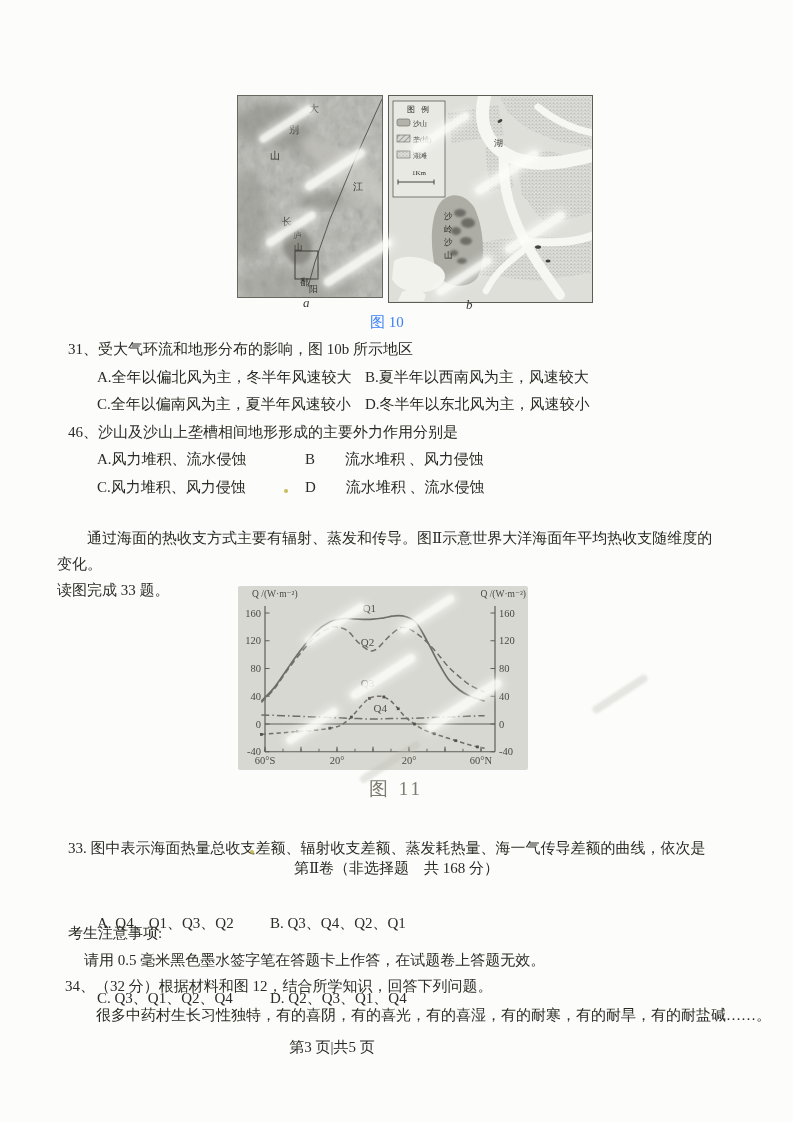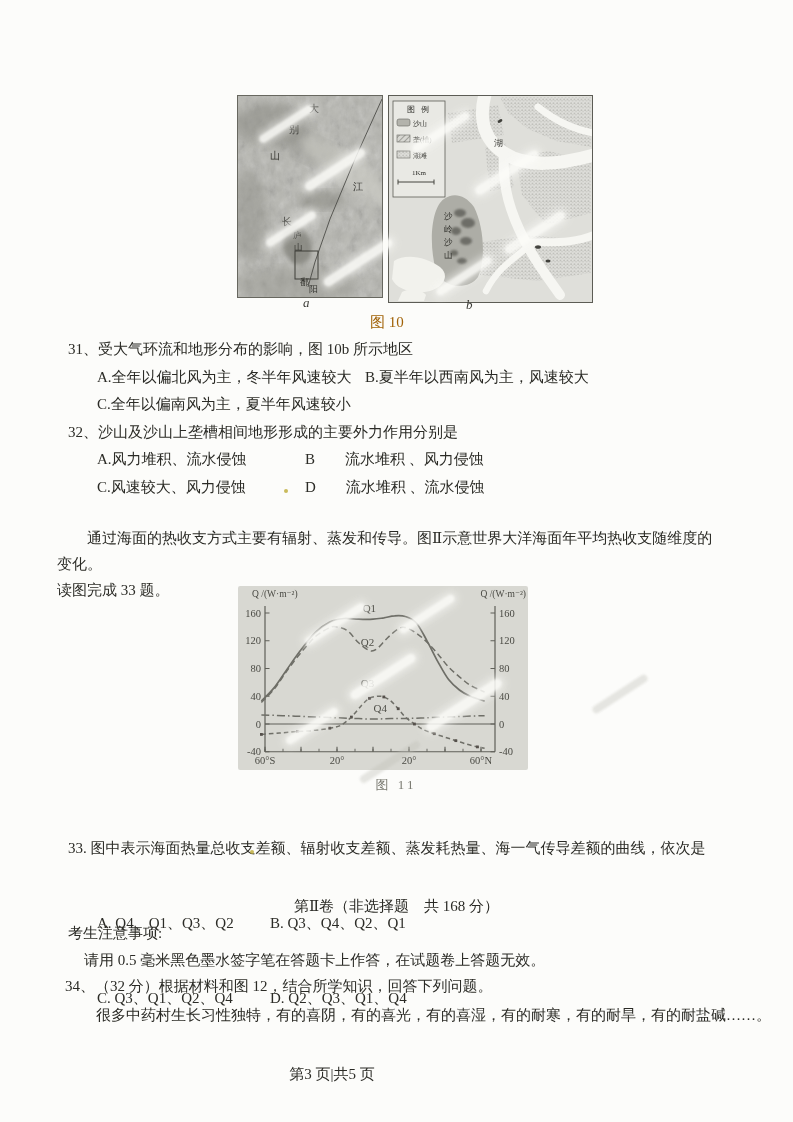--- a/index.html
+++ b/index.html
@@ -8,28 +8,28 @@
   .abs{position:absolute;}
   .t{white-space:pre-wrap;}
   .qline{height:27.5px;display:flex;align-items:center;}
   .q33line{height:27px;display:flex;align-items:center;margin-top:48px;}
   .indent{padding-left:29px;}
   .w268{display:inline-block;width:268px;}
   .w208{display:inline-block;width:208px;}
   .w173{display:inline-block;width:173px;}
   .gap30{margin-left:30px;}
   .center{text-align:center;}
-  .caption-faint{color:#a16207;font-family:Liberation Serif, serif;}
+  .caption-faint{color:#3b82f6;font-family:Liberation Serif, serif;}
   .maplabel{font-style:italic;color:#3c3c37;font-size:13px;}
   .ydot{position:absolute;width:4px;height:4px;border-radius:50%;background:#bfae3e;opacity:.85;}
   .wm{position:absolute;background:rgba(251,251,248,.85);border-radius:5px;
       transform:rotate(-33deg);filter:blur(1.1px);box-shadow:0 0 7px 3px rgba(251,251,248,.55);}
   .wm-g{position:absolute;background:rgba(193,193,184,.38);border-radius:5px;
       transform:rotate(-33deg);filter:blur(1.2px);}
-  .chart-caption{color:#7b7b72;font-size:13px;letter-spacing:3px;}
+  .chart-caption{color:#7b7b72;font-size:19px;letter-spacing:3px;}
   svg text{font-family:"Liberation Serif","DejaVu Serif",serif;}
 </style>
 </head>
 <body>
 
 <div class="page">
 
   <svg class="abs" style="left:237px;top:95px;" width="146" height="203" viewBox="0 0 146 203">
     <defs>
       <filter id="noiseA" x="0" y="0" width="100%" height="100%">
@@ -154,29 +154,30 @@
   <div class="abs caption-faint t" style="left:370px;top:313px;width:70px;">图 10</div>
 
   <div class="abs" style="left:68px;top:336px;width:700px;">
     <div class="qline t">31、受大气环流和地形分布的影响，图 10b 所示地区</div>
     <div class="qline indent">
       <span class="w268 t">A.全年以偏北风为主，冬半年风速较大</span>
       <span class="t">B.夏半年以西南风为主，风速较大</span>
     </div>
     <div class="qline indent">
       <span class="w268 t">C.全年以偏南风为主，夏半年风速较小</span>
-    </div>
-    <div class="qline t">32、沙山及沙山上垄槽相间地形形成的主要外力作用分别是</div>
+      <span class="t">D.冬半年以东北风为主，风速较小</span>
+    </div>
+    <div class="qline t">46、沙山及沙山上垄槽相间地形形成的主要外力作用分别是</div>
     <div class="qline indent">
       <span class="w208 t">A.风力堆积、流水侵蚀</span>
       <span class="t">B</span>
       <span class="gap30 t">流水堆积 、风力侵蚀</span>
     </div>
     <div class="qline indent">
-      <span class="w208 t">C.风速较大、风力侵蚀</span>
+      <span class="w208 t">C.风力堆积、风力侵蚀</span>
       <span class="t">D</span>
       <span class="gap30 t">流水堆积 、流水侵蚀</span>
     </div>
   </div>
   <div class="ydot" style="left:284px;top:489px;"></div>
 
   <div class="abs" style="left:57px;top:525px;width:662px;line-height:26px;">
     <span class="t" style="display:block;text-indent:2em;">通过海面的热收支方式主要有辐射、蒸发和传导。图Ⅱ示意世界大洋海面年平均热收支随维度的变化。</span>
     <span class="t" style="display:block;">读图完成 33 题。</span>
   </div>
@@ -267,27 +268,27 @@
       <span class="w173 t">A. Q4、Q1、Q3、Q2</span>
       <span class="t">B. Q3、Q4、Q2、Q1</span>
     </div>
     <div class="q33line indent">
       <span class="w173 t">C. Q3、Q1、Q2、Q4</span>
       <span class="t">D. Q2、Q3、Q1、Q4</span>
     </div>
   </div>
   <div class="ydot" style="left:250px;top:850px;"></div>
 
-  <div class="abs center t" style="left:0;top:897px;width:793px;">第Ⅱ卷（非选择题　共 168 分）</div>
+  <div class="abs center t" style="left:0;top:859px;width:793px;">第Ⅱ卷（非选择题　共 168 分）</div>
   <div class="abs t" style="left:68px;top:924px;">考生注意事项:</div>
   <div class="abs t" style="left:84px;top:951px;">请用 0.5 毫米黑色墨水签字笔在答题卡上作答，在试题卷上答题无效。</div>
   <div class="abs t" style="left:65px;top:977px;">34、（32 分）根据材料和图 12，结合所学知识，回答下列问题。</div>
   <div class="abs t" style="left:96px;top:1006px;">很多中药村生长习性独特，有的喜阴，有的喜光，有的喜湿，有的耐寒，有的耐旱，有的耐盐碱……。</div>
 
-  <div class="abs center t" style="left:0;top:1038px;width:664px;margin-top:27px;">第3 页|共5 页</div>
+  <div class="abs center t" style="left:0;top:1038px;width:664px;">第3 页|共5 页</div>
 
   <div class="wm" style="left:255px;top:120px;width:62px;height:8px;"></div>
   <div class="wm" style="left:300px;top:165px;width:70px;height:9px;"></div>
   <div class="wm" style="left:262px;top:225px;width:58px;height:8px;"></div>
   <div class="wm" style="left:318px;top:258px;width:80px;height:9px;"></div>
   <div class="wm" style="left:408px;top:128px;width:66px;height:8px;"></div>
   <div class="wm" style="left:470px;top:168px;width:74px;height:9px;"></div>
   <div class="wm" style="left:500px;top:228px;width:70px;height:9px;"></div>
   <div class="wm" style="left:432px;top:272px;width:64px;height:8px;"></div>
   <div class="wm" style="left:300px;top:620px;width:70px;height:8px;"></div>

